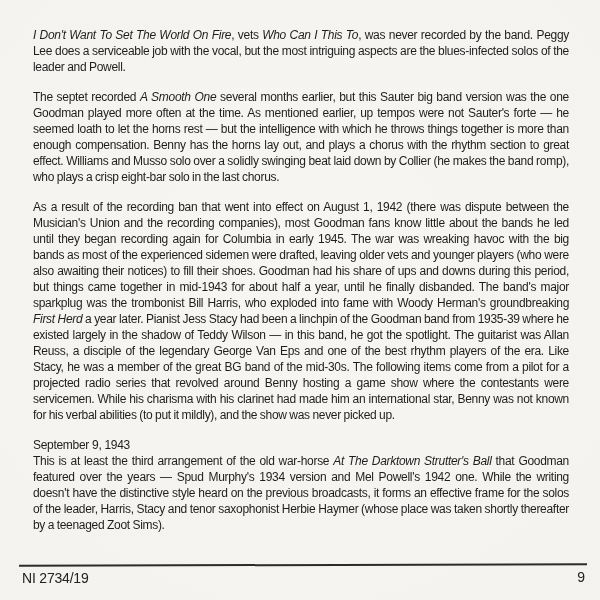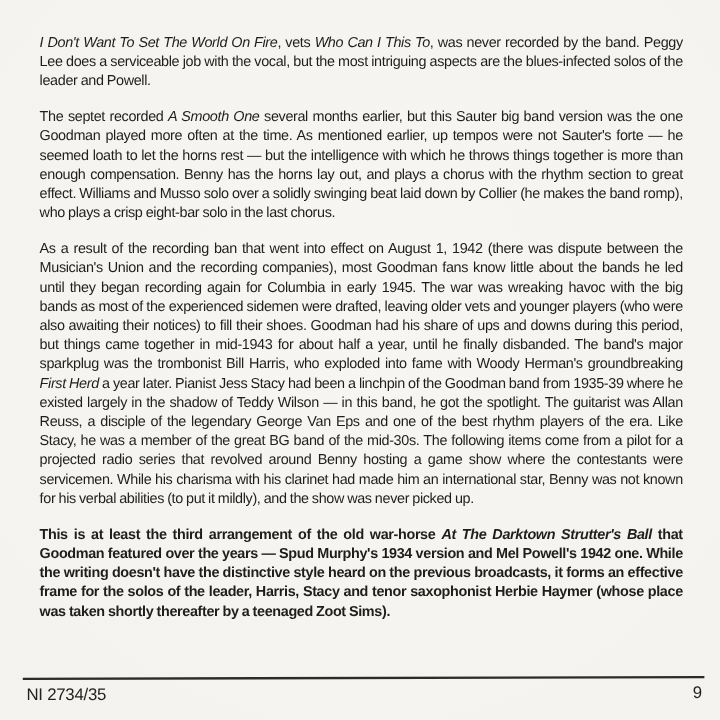--- a/index.html
+++ b/index.html
@@ -40,21 +40,20 @@
   }
   .heading-line {
     font-size: 12px;
     line-height: 16px;
     letter-spacing: -0.3px;
     color: #1e1e1e;
   }
   .section .para {
     margin-top: 0;
     margin-bottom: 0;
-    font-weight: bold;
   }
   .footer-rule {
     position: absolute;
     left: 19px;
     right: 13px;
     top: 564px;
     height: 2px;
     background: #2b2b2b;
     transform: rotate(-0.15deg);
   }
@@ -81,24 +80,25 @@
 
   <main class="text-block">
 
     <p class="para"><em>I Don't Want To Set The World On Fire</em><span>, vets </span><em>Who Can I This To</em><span>, was never recorded by the band. Peggy Lee does a serviceable job with the vocal, but the most intriguing aspects are the blues-infected solos of the leader and Powell.</span></p>
 
     <p class="para"><span>The septet recorded </span><em>A Smooth One</em><span> several months earlier, but this Sauter big band version was the one Goodman played more often at the time. As mentioned earlier, up tempos were not Sauter's forte — he seemed loath to let the horns rest — but the intelligence with which he throws things together is more than enough compensation. Benny has the horns lay out, and plays a chorus with the rhythm section to great effect. Williams and Musso solo over a solidly swinging beat laid down by Collier (he makes the band romp), who plays a crisp eight-bar solo in the last chorus.</span></p>
 
     <p class="para"><span>As a result of the recording ban that went into effect on August 1, 1942 (there was dispute between the Musician's Union and the recording companies), most Goodman fans know little about the bands he led until they began recording again for Columbia in early 1945. The war was wreaking havoc with the big bands as most of the experienced sidemen were drafted, leaving older vets and younger players (who were also awaiting their notices) to fill their shoes. Goodman had his share of ups and downs during this period, but things came together in mid-1943 for about half a year, until he finally disbanded. The band's major sparkplug was the trombonist Bill Harris, who exploded into fame with Woody Herman's groundbreaking </span><em>First Herd</em><span> a year later. Pianist Jess Stacy had been a linchpin of the Goodman band from 1935-39 where he existed largely in the shadow of Teddy Wilson — in this band, he got the spotlight. The guitarist was Allan Reuss, a disciple of the legendary George Van Eps and one of the best rhythm players of the era. Like Stacy, he was a member of the great BG band of the mid-30s. The following items come from a pilot for a projected radio series that revolved around Benny hosting a game show where the contestants were servicemen. While his charisma with his clarinet had made him an international star, Benny was not known for his verbal abilities (to put it mildly), and the show was never picked up.</span></p>
 
     <div class="section">
+      <div class="heading-line">September 9, 1943</div>
       <p class="para"><span>This is at least the third arrangement of the old war-horse </span><em>At The Darktown Strutter's Ball</em><span> that Goodman featured over the years — Spud Murphy's 1934 version and Mel Powell's 1942 one. While the writing doesn't have the distinctive style heard on the previous broadcasts, it forms an effective frame for the solos of the leader, Harris, Stacy and tenor saxophonist Herbie Haymer (whose place was taken shortly thereafter by a teenaged Zoot Sims).</span></p>
     </div>
 
   </main>
 
   <div class="footer-rule"></div>
 
-  <span class="catalog-number">NI 2734/35</span>
+  <span class="catalog-number">NI 2734/19</span>
 
   <span class="page-number">9</span>
 
 </div>
 
 </body></html>

